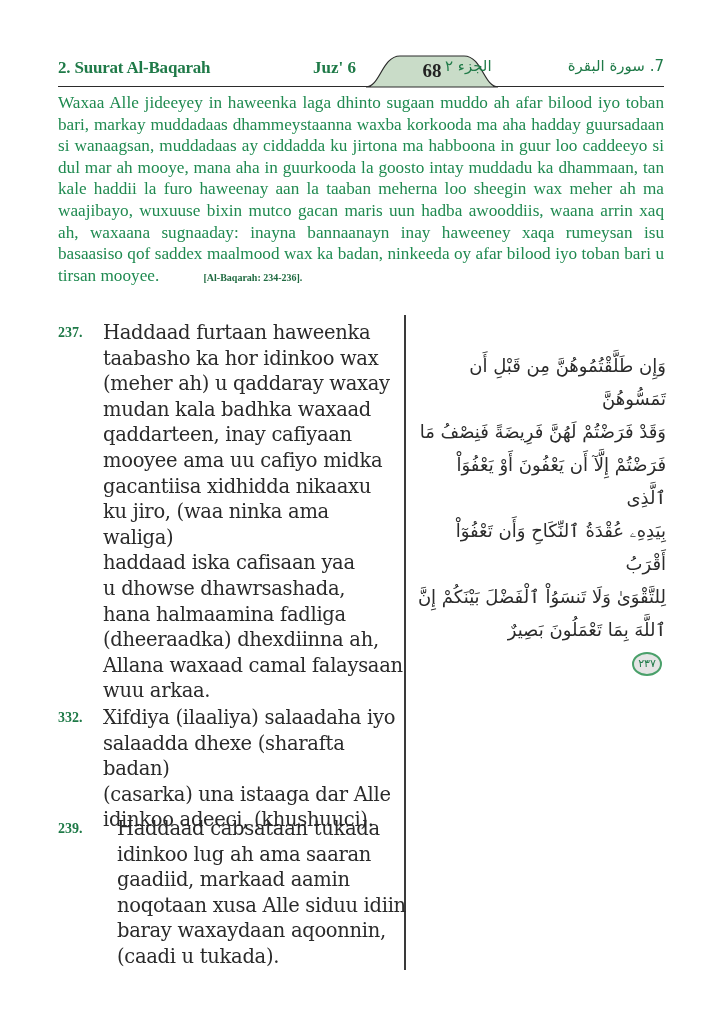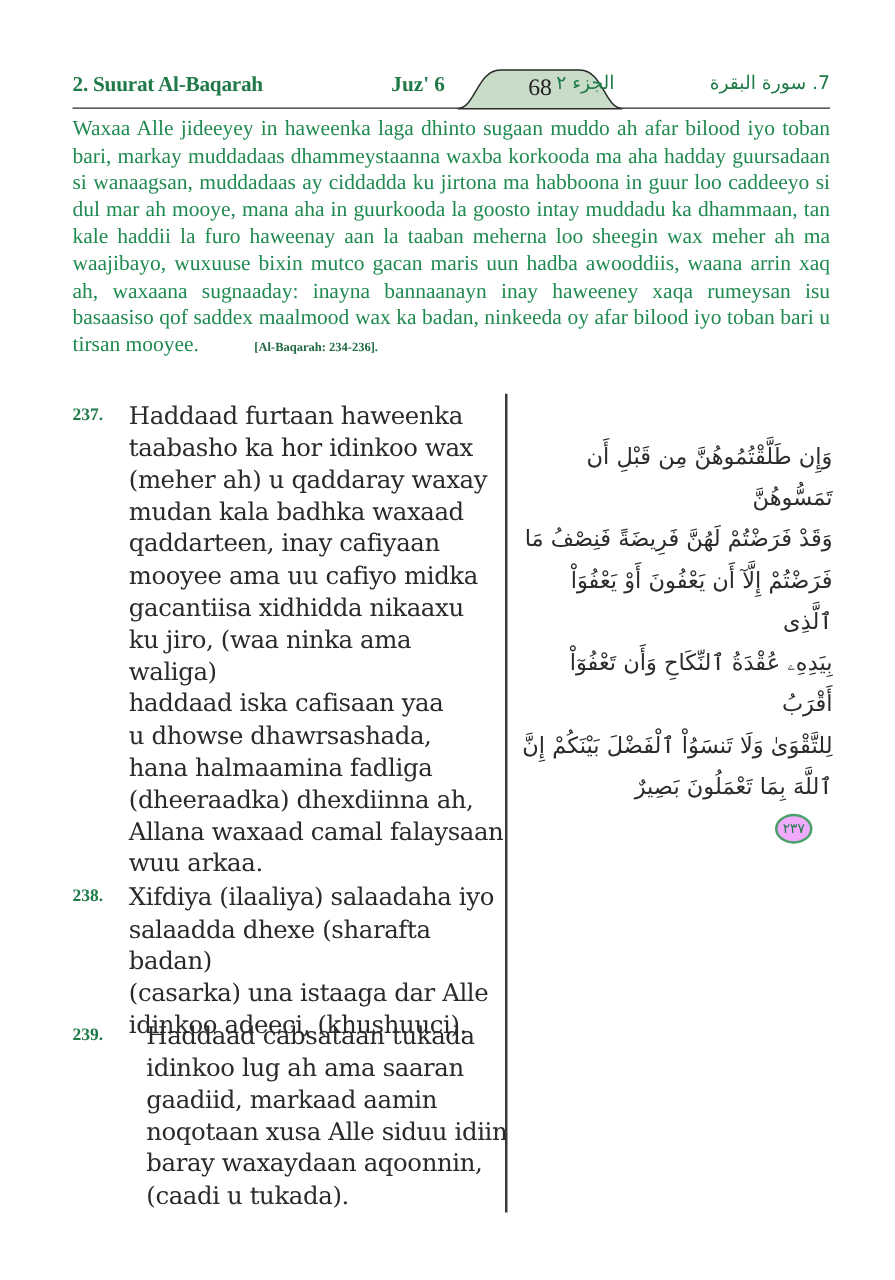--- a/index.html
+++ b/index.html
@@ -60,21 +60,21 @@
       position: absolute;
       left: 0; top: 0;
     }
     .page-num {
       position: absolute;
       left: 0;
       width: 132px;
       top: 5px;
       text-align: center;
       font-family: "Liberation Serif", "DejaVu Serif", serif;
-      font-weight: normal;
+      font-weight: bold;
       font-size: 19px;
       color: #222;
     }
     .hdr-juz-ar {
       position: absolute;
       left: 387px;
       top: 5px;
       direction: rtl;
       font-family: "DejaVu Sans", sans-serif;
       font-size: 15px;
@@ -155,27 +155,27 @@
       line-height: 33px;
       color: #2b2b2b;
       white-space: pre-line;
     }
     .ayah-mark {
       display: inline-block;
       width: 26px;
       height: 20px;
       border: 2px solid #4aa06a;
       border-radius: 50%;
-      background: #f0abfc;
+      background: #e5e5e5;
       color: #1f7a48;
       font-size: 11px;
       line-height: 20px;
       text-align: center;
       vertical-align: middle;
-      margin-right: 16px;
+      margin-right: 4px;
       direction: rtl;
     }
   </style>
 </head>
 <body>
 
 <div class="page">
 
   <div class="header">
     <span class="hdr-surah-en">2. Suurat Al-Baqarah</span>
@@ -218,21 +218,21 @@
     <span>وَإِن طَلَّقْتُمُوهُنَّ مِن قَبْلِ أَن تَمَسُّوهُنَّ
 وَقَدْ فَرَضْتُمْ لَهُنَّ فَرِيضَةً فَنِصْفُ مَا
 فَرَضْتُمْ إِلَّآ أَن يَعْفُونَ أَوْ يَعْفُوَاْ ٱلَّذِى
 بِيَدِهِۦ عُقْدَةُ ٱلنِّكَاحِ وَأَن تَعْفُوٓاْ أَقْرَبُ
 لِلتَّقْوَىٰ وَلَا تَنسَوُاْ ٱلْفَضْلَ بَيْنَكُمْ إِنَّ
 ٱللَّهَ بِمَا تَعْمَلُونَ بَصِيرٌ</span>
     <span class="ayah-mark">٢٣٧</span>
   </div>
 
   <div class="verse" style="top:707px;">
-    <span class="verse-num">238.</span>
+    <span class="verse-num">332.</span>
     <div class="verse-text" style="top:-2px;">Xifdiya (ilaaliya) salaadaha iyo
 salaadda dhexe (sharafta badan)
 (casarka) una istaaga dar Alle
 idinkoo adeeci, (khushuuci).</div>
   </div>
 
   <div class="verse" style="top:818px;">
     <span class="verse-num">239.</span>
     <div class="verse-text" style="top:-2px;margin-left:14px;">Haddaad cabsataan tukada
 idinkoo lug ah ama saaran

